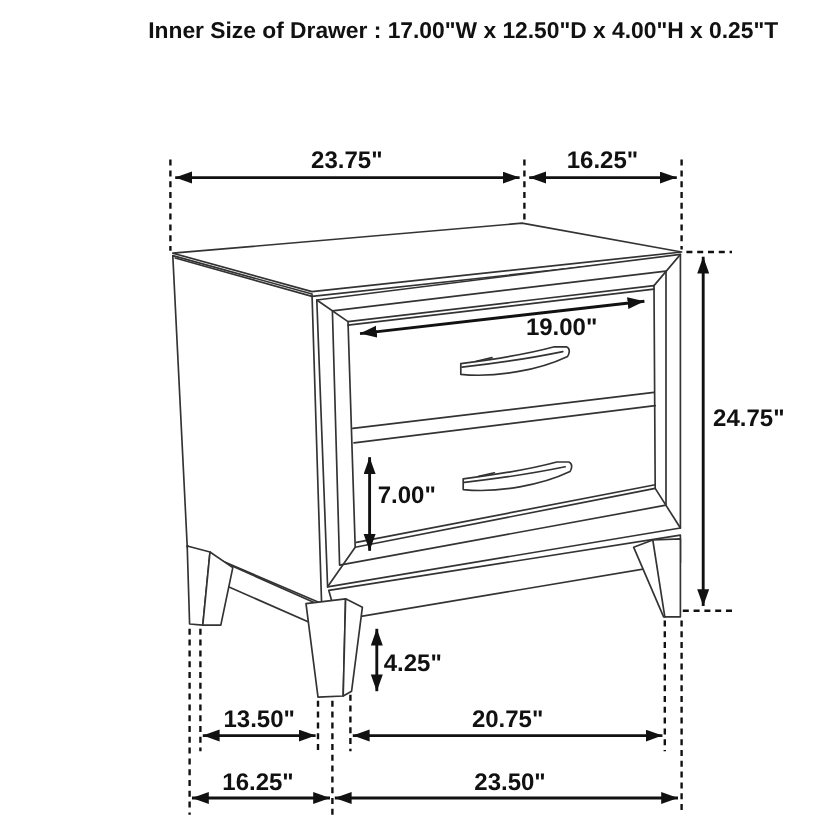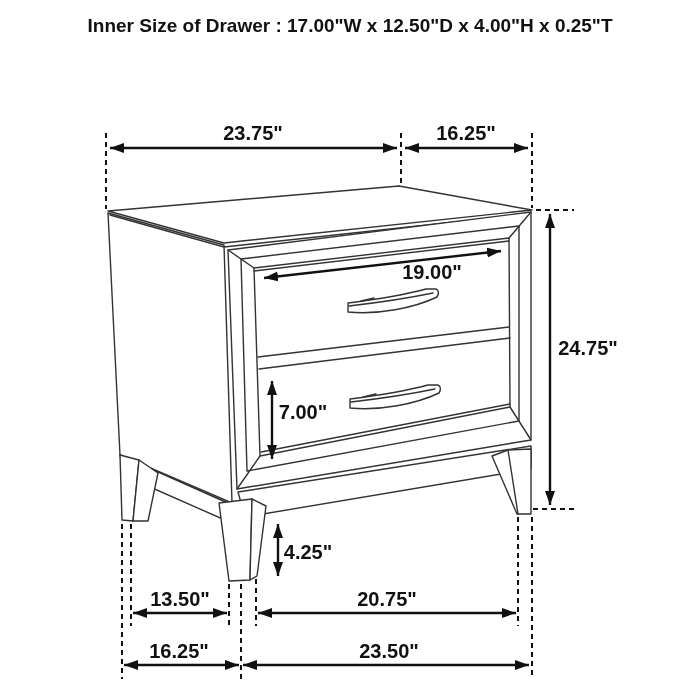--- a/index.html
+++ b/index.html
@@ -1,17 +1,17 @@
 <!DOCTYPE html>
 <html><head>
 <meta charset="utf-8">
 <style>
   html,body{margin:0;padding:0;background:#fff;width:700px;height:700px;overflow:hidden;}
   .stage{position:relative;width:604px;height:700px;background:#fff;
-         font-family:"Liberation Sans",sans-serif;}
+         font-family:"Liberation Sans",sans-serif;margin-left:36px;}
   svg{display:block}
   .title-text{font-family:"Liberation Sans",sans-serif;font-size:19px;font-weight:bold;fill:#111;}
   .dim-label{font-family:"Liberation Sans",sans-serif;font-size:20px;font-weight:bold;fill:#111;}
   .art-line{stroke:#333;stroke-width:1.4;fill:none;stroke-linejoin:round;stroke-linecap:round;}
   .art-fill{stroke:#333;stroke-width:1.4;fill:#fff;stroke-linejoin:round;}
   .dim-line{stroke:#111;stroke-width:2.4;fill:none;}
   .ext-line{stroke:#111;stroke-width:2;fill:none;stroke-dasharray:5 4;}
 </style>
 </head>
 <body>

